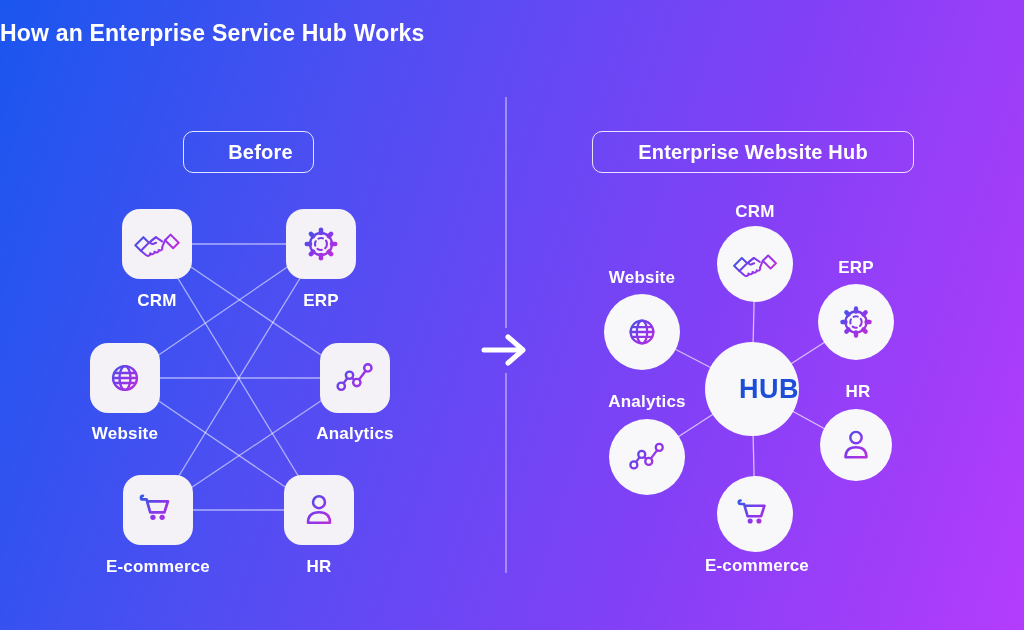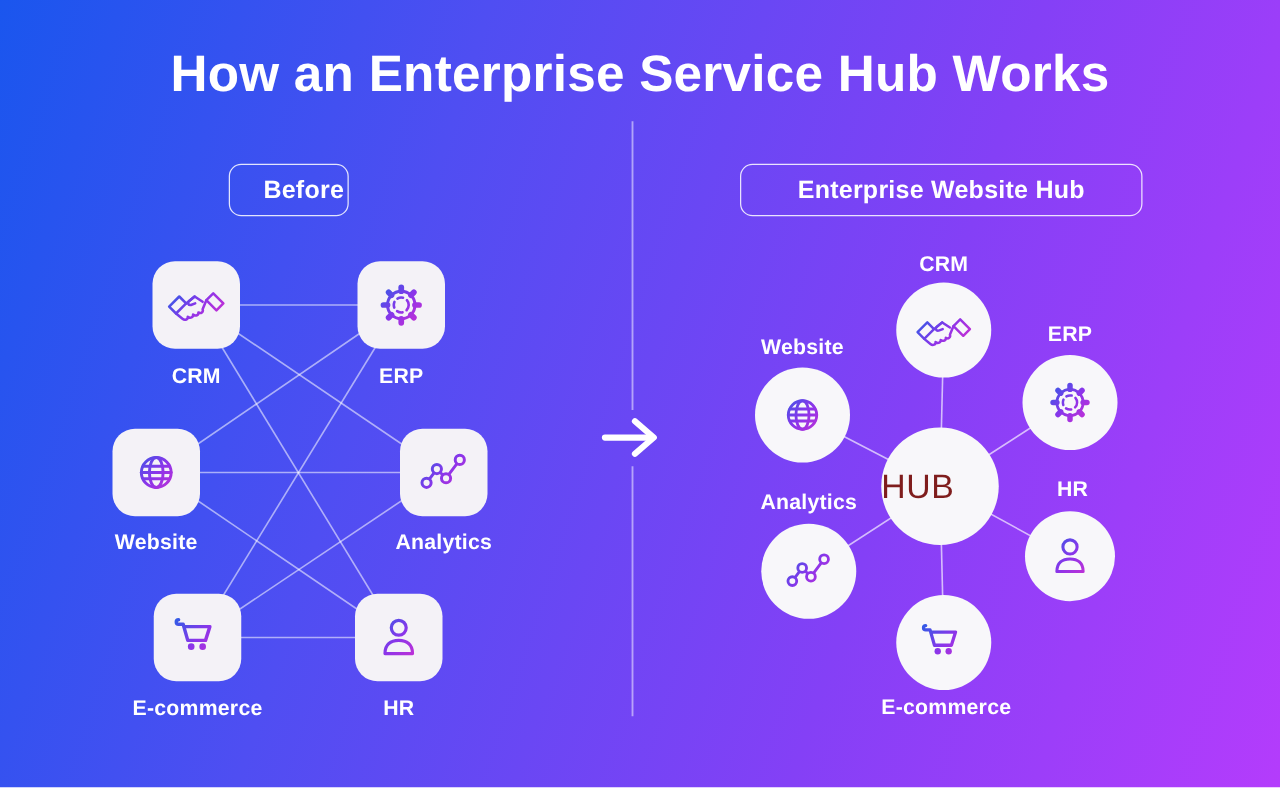--- a/index.html
+++ b/index.html
@@ -2,43 +2,43 @@
 <html><head>
 <meta charset="utf-8">
 <style>
   html,body{margin:0;padding:0;}
   .stage{
     position:relative;width:1024px;height:630px;overflow:hidden;
     font-family:"Liberation Sans", sans-serif;
     background:linear-gradient(108deg,#1a56ee 0%,#4f4ef2 32%,#8440f6 68%,#b43cfc 100%);
   }
   .title{
-    position:absolute;top:36px;left:0;width:100%;text-align:center;
-    color:#ffffff;font-size:41px;font-weight:800;letter-spacing:.2px;margin:0;
+    position:absolute;top:20px;left:0;width:100%;text-align:left;
+    color:#ffffff;font-size:23px;font-weight:800;letter-spacing:.2px;margin:0;
   }
   .badge{
     position:absolute;display:flex;align-items:center;justify-content:center;
     border:1.6px solid rgba(255,255,255,.85);border-radius:10px;
     color:#ffffff;font-size:20px;font-weight:700;letter-spacing:.2px;box-sizing:border-box;
   }
-  .badge-before{left:183px;top:131px;width:96px;height:42px;padding-left:24px;}
+  .badge-before{left:183px;top:131px;width:131px;height:42px;padding-left:24px;}
   .badge-after{left:592px;top:131px;width:322px;height:42px;}
   .lines{position:absolute;left:0;top:0;width:1024px;height:630px;}
   .card{
     position:absolute;width:70px;height:70px;background:#f4f2f7;border-radius:18px;
     display:flex;align-items:center;justify-content:center;
   }
   .sat{
     position:absolute;width:76px;height:76px;background:#f8f7fa;border-radius:50%;
     display:flex;align-items:center;justify-content:center;
   }
   .hub{
     position:absolute;left:705px;top:342px;width:94px;height:94px;background:#f8f7fa;border-radius:50%;
-    display:flex;align-items:center;justify-content:flex-start;
-    color:#7f1d1d;font-size:27px;font-weight:400;letter-spacing:.5px;
+    display:flex;align-items:center;justify-content:flex-end;
+    color:#1d4ed8;font-size:27px;font-weight:700;letter-spacing:.5px;
   }
   .nlabel{
     position:absolute;transform:translateX(-50%);white-space:nowrap;
     color:#ffffff;font-size:17px;font-weight:700;letter-spacing:.2px;
   }
   svg.icon{display:block;}
 </style>
 </head>
 <body>
 

